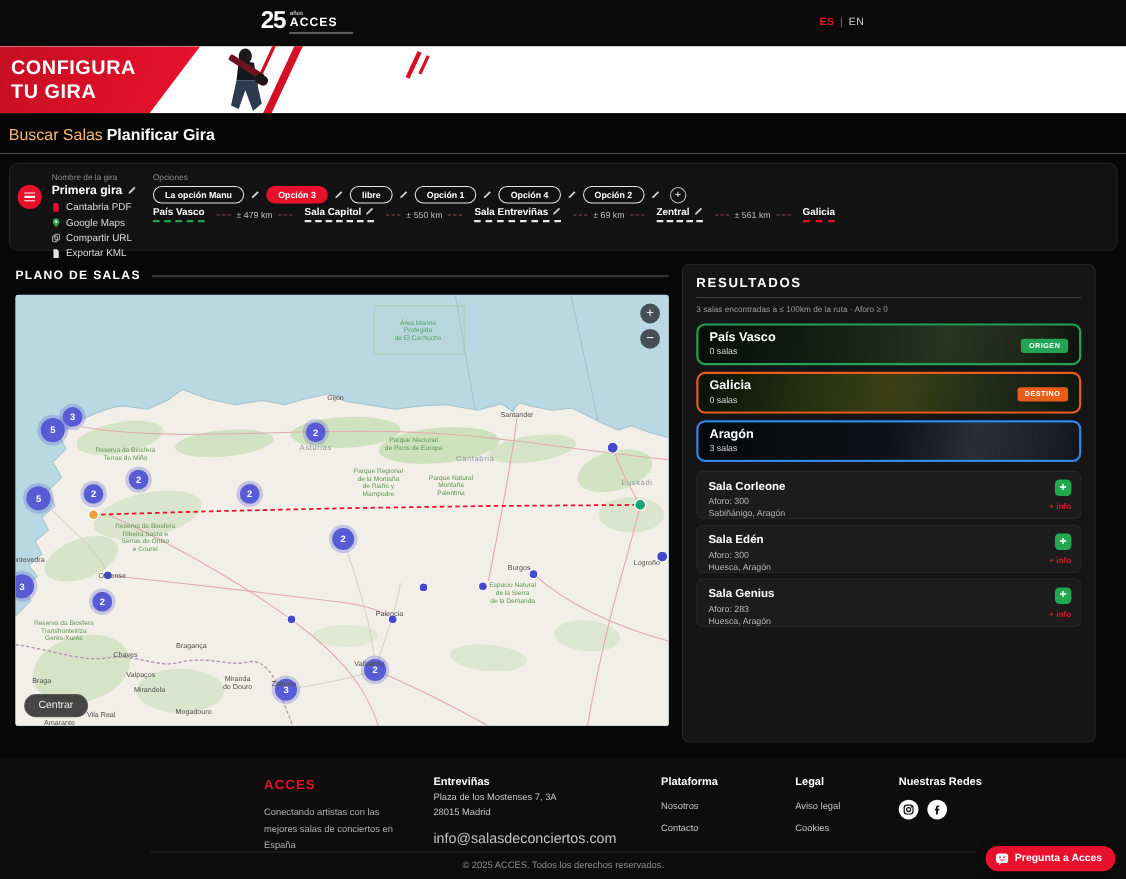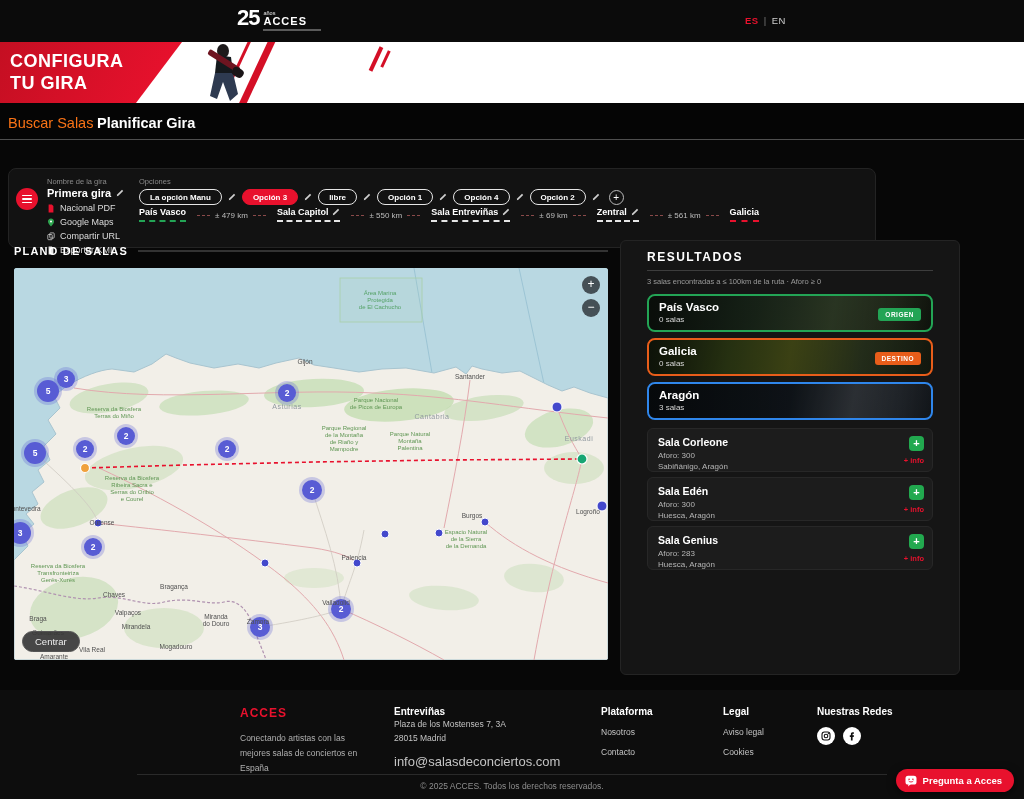--- a/index.html
+++ b/index.html
@@ -29,25 +29,25 @@
   .hero-stripe { position:absolute; background:#d40f26; transform:rotate(25deg); }
   .s1 { left:253px; top:-14px; width:7px; height:92px; }
   .s2 { left:243px; top:-20px; width:3px; height:60px; }
   .s3 { left:374px; top:4px; width:4px; height:26px; }
   .s4 { left:384px; top:8px; width:3px; height:18px; }
   .guitarist { position:absolute; left:188px; top:0; }
 
   
   .nav { position:absolute; left:0; top:103px; width:1024px; height:37px; background:#050505; border-bottom:1px solid #4f4f4f; }
   .nav-item { position:absolute; bottom:8px; font-size:14.5px; cursor:pointer; }
-  .nav-buscar { left:8px; color:#f97316; }
+  .nav-buscar { left:8px; color:#fdba74; }
   .nav-planificar { left:97px; color:#fff; font-weight:bold; }
 
   
-  .config { position:absolute; left:8px; top:148px; width:868px; height:80px; background:#121212; border:1px solid #232323; border-radius:8px;margin-top:20px; }
+  .config { position:absolute; left:8px; top:148px; width:1008px; height:80px; background:#121212; border:1px solid #232323; border-radius:8px; }
   .cfg-menu { position:absolute; left:7px; top:19px; width:22px; height:22px; border-radius:50%; background:#e8112d; display:flex; flex-direction:column; justify-content:center; align-items:center; gap:2px; cursor:pointer; }
   .cfg-menu i { display:block; width:10px; height:1.5px; background:#fff; border-radius:1px; }
   .cfg-left { position:absolute; left:38px; top:8px; width:92px; }
   .cfg-label { font-size:7.5px; color:#8a8a8a; }
   .cfg-name-row { display:flex; align-items:center; gap:5px; margin-top:1px; }
   .cfg-name { font-size:11px; font-weight:bold; color:#fff; }
   .exp-row { display:flex; align-items:center; gap:5px; margin-top:4px; cursor:pointer; }
   .exp-row span { font-size:9px; color:#dcdcdc; }
   .pencil { width:8px; height:8px; fill:#cfcfcf; cursor:pointer; flex:none; }
   .cfg-opts { position:absolute; left:130px; top:8px; }
@@ -80,21 +80,21 @@
   #map-svg .mnum { fill:#fff; font-size:8.5px; font-weight:bold; text-anchor:middle; font-family:"Liberation Sans",sans-serif; }
   #map-svg .origin-dot { fill:#17a673; stroke:#fff; stroke-width:1.2; }
   #map-svg .dest-dot { fill:#f0a13c; stroke:#fff; stroke-width:1.2; }
   #map-svg .lbl { text-anchor:middle; font-family:"Liberation Sans",sans-serif; }
   #map-svg .lbl.city { font-size:6.5px; fill:#4f4f4f; }
   #map-svg .lbl.region { font-size:7px; fill:#90999f; letter-spacing:.5px; }
   #map-svg .lbl.park { font-size:6px; fill:#5f9653; }
   #map-svg .lbl.marine { font-size:6px; fill:#55a268; }
 
   
-  .results { position:absolute; left:620px; top:240px; width:340px; height:435px; background:#151515; border:1px solid #242424; border-radius:6px; padding:9px 26px; }
+  .results { position:absolute; left:620px; top:240px; width:376px; height:435px; background:#151515; border:1px solid #242424; border-radius:6px; padding:9px 12px; }
   .res-title { font-size:12px; font-weight:bold; letter-spacing:1.5px; color:#fff; }
   .res-rule { border:none; border-top:1px solid #3d3d3d; margin:6px 0 6px 0; }
   .res-sub { font-size:7.5px; color:#9a9a9a; margin-bottom:8px; }
   .region-card { position:relative; height:38px; border:2px solid #444; border-radius:8px; margin-bottom:6px; padding:5px 10px; cursor:pointer; overflow:hidden; }
   .region-card .rname { font-size:11.5px; font-weight:bold; color:#fff; position:relative; z-index:2; }
   .region-card .rcount { font-size:8px; color:#d8d8d8; margin-top:2px; position:relative; z-index:2; }
   .badge { position:absolute; right:10px; top:12px; font-size:6.5px; font-weight:bold; color:#fff; padding:3px 7px; border-radius:3px; letter-spacing:.5px; z-index:2; }
   .region-0 { background:linear-gradient(100deg,#141d15 0%,#233524 35%,#39492f 65%,#27301f 85%,#11150e 100%); }
   .region-1 { background:linear-gradient(100deg,#1c2712 0%,#42551e 28%,#5a631e 50%,#2e3a22 75%,#141a10 100%); }
   .region-2 { background:linear-gradient(100deg,#0e1318 0%,#151c23 50%,#3a3f45 72%,#262b31 88%,#14181d 100%); }
@@ -185,21 +185,21 @@
       <div class="cfg-name-row">
         <span class="cfg-name">Primera gira</span>
         <svg class="pencil" viewBox="0 0 10 10">
             <path d="M1 9 L3 8.5 L9 2.5 L7.5 1 L1.5 7 Z"></path>
           </svg>
       </div>
       <div class="exp-row">
         <svg width="8" height="9" viewBox="0 0 10 10">
             <path d="M2 0 h4 l2 2 v8 h-6 z" fill="#e8112d"></path>
           </svg>
-        <span>Nacional PDF</span>
+        <span>Cantabria PDF</span>
       </div>
       <div class="exp-row">
         <svg width="8" height="9" viewBox="0 0 10 10">
             <path d="M5 0 C2.8 0 1.2 1.7 1.2 3.8 C1.2 6.5 5 10 5 10 C5 10 8.8 6.5 8.8 3.8 C8.8 1.7 7.2 0 5 0 Z" fill="#2ea44f"></path>
             <circle cx="5" cy="3.8" r="1.3" fill="#fff"></circle>
           </svg>
         <span>Google Maps</span>
       </div>
       <div class="exp-row">
         <svg width="8" height="9" viewBox="0 0 10 10">

